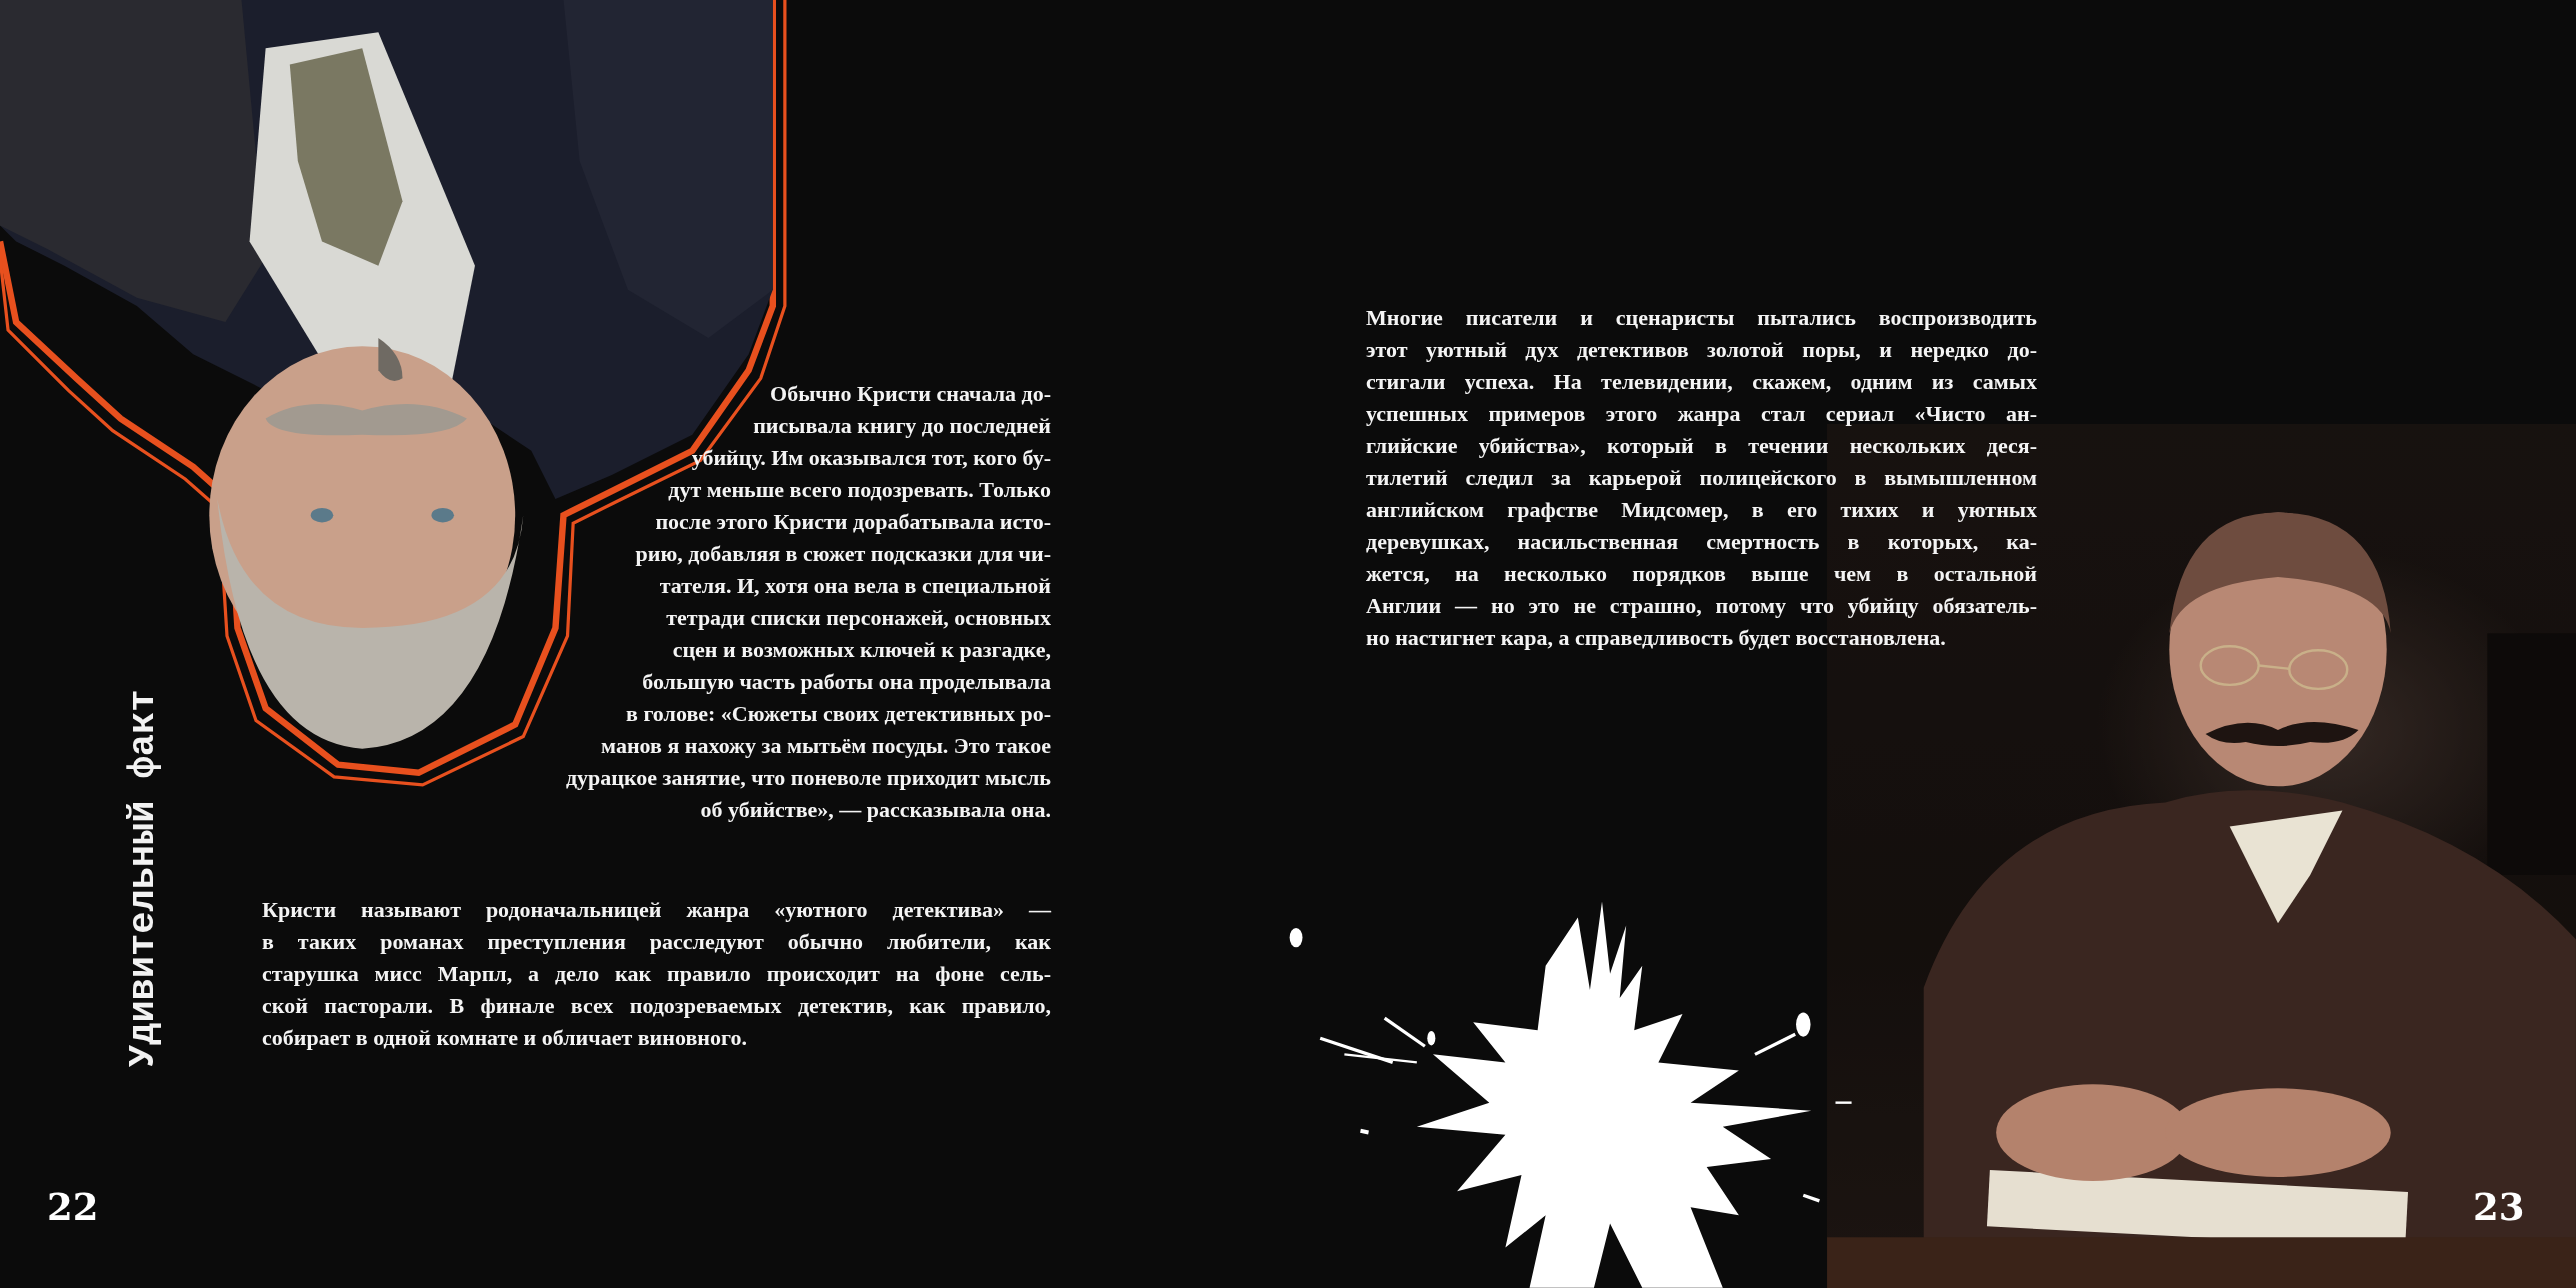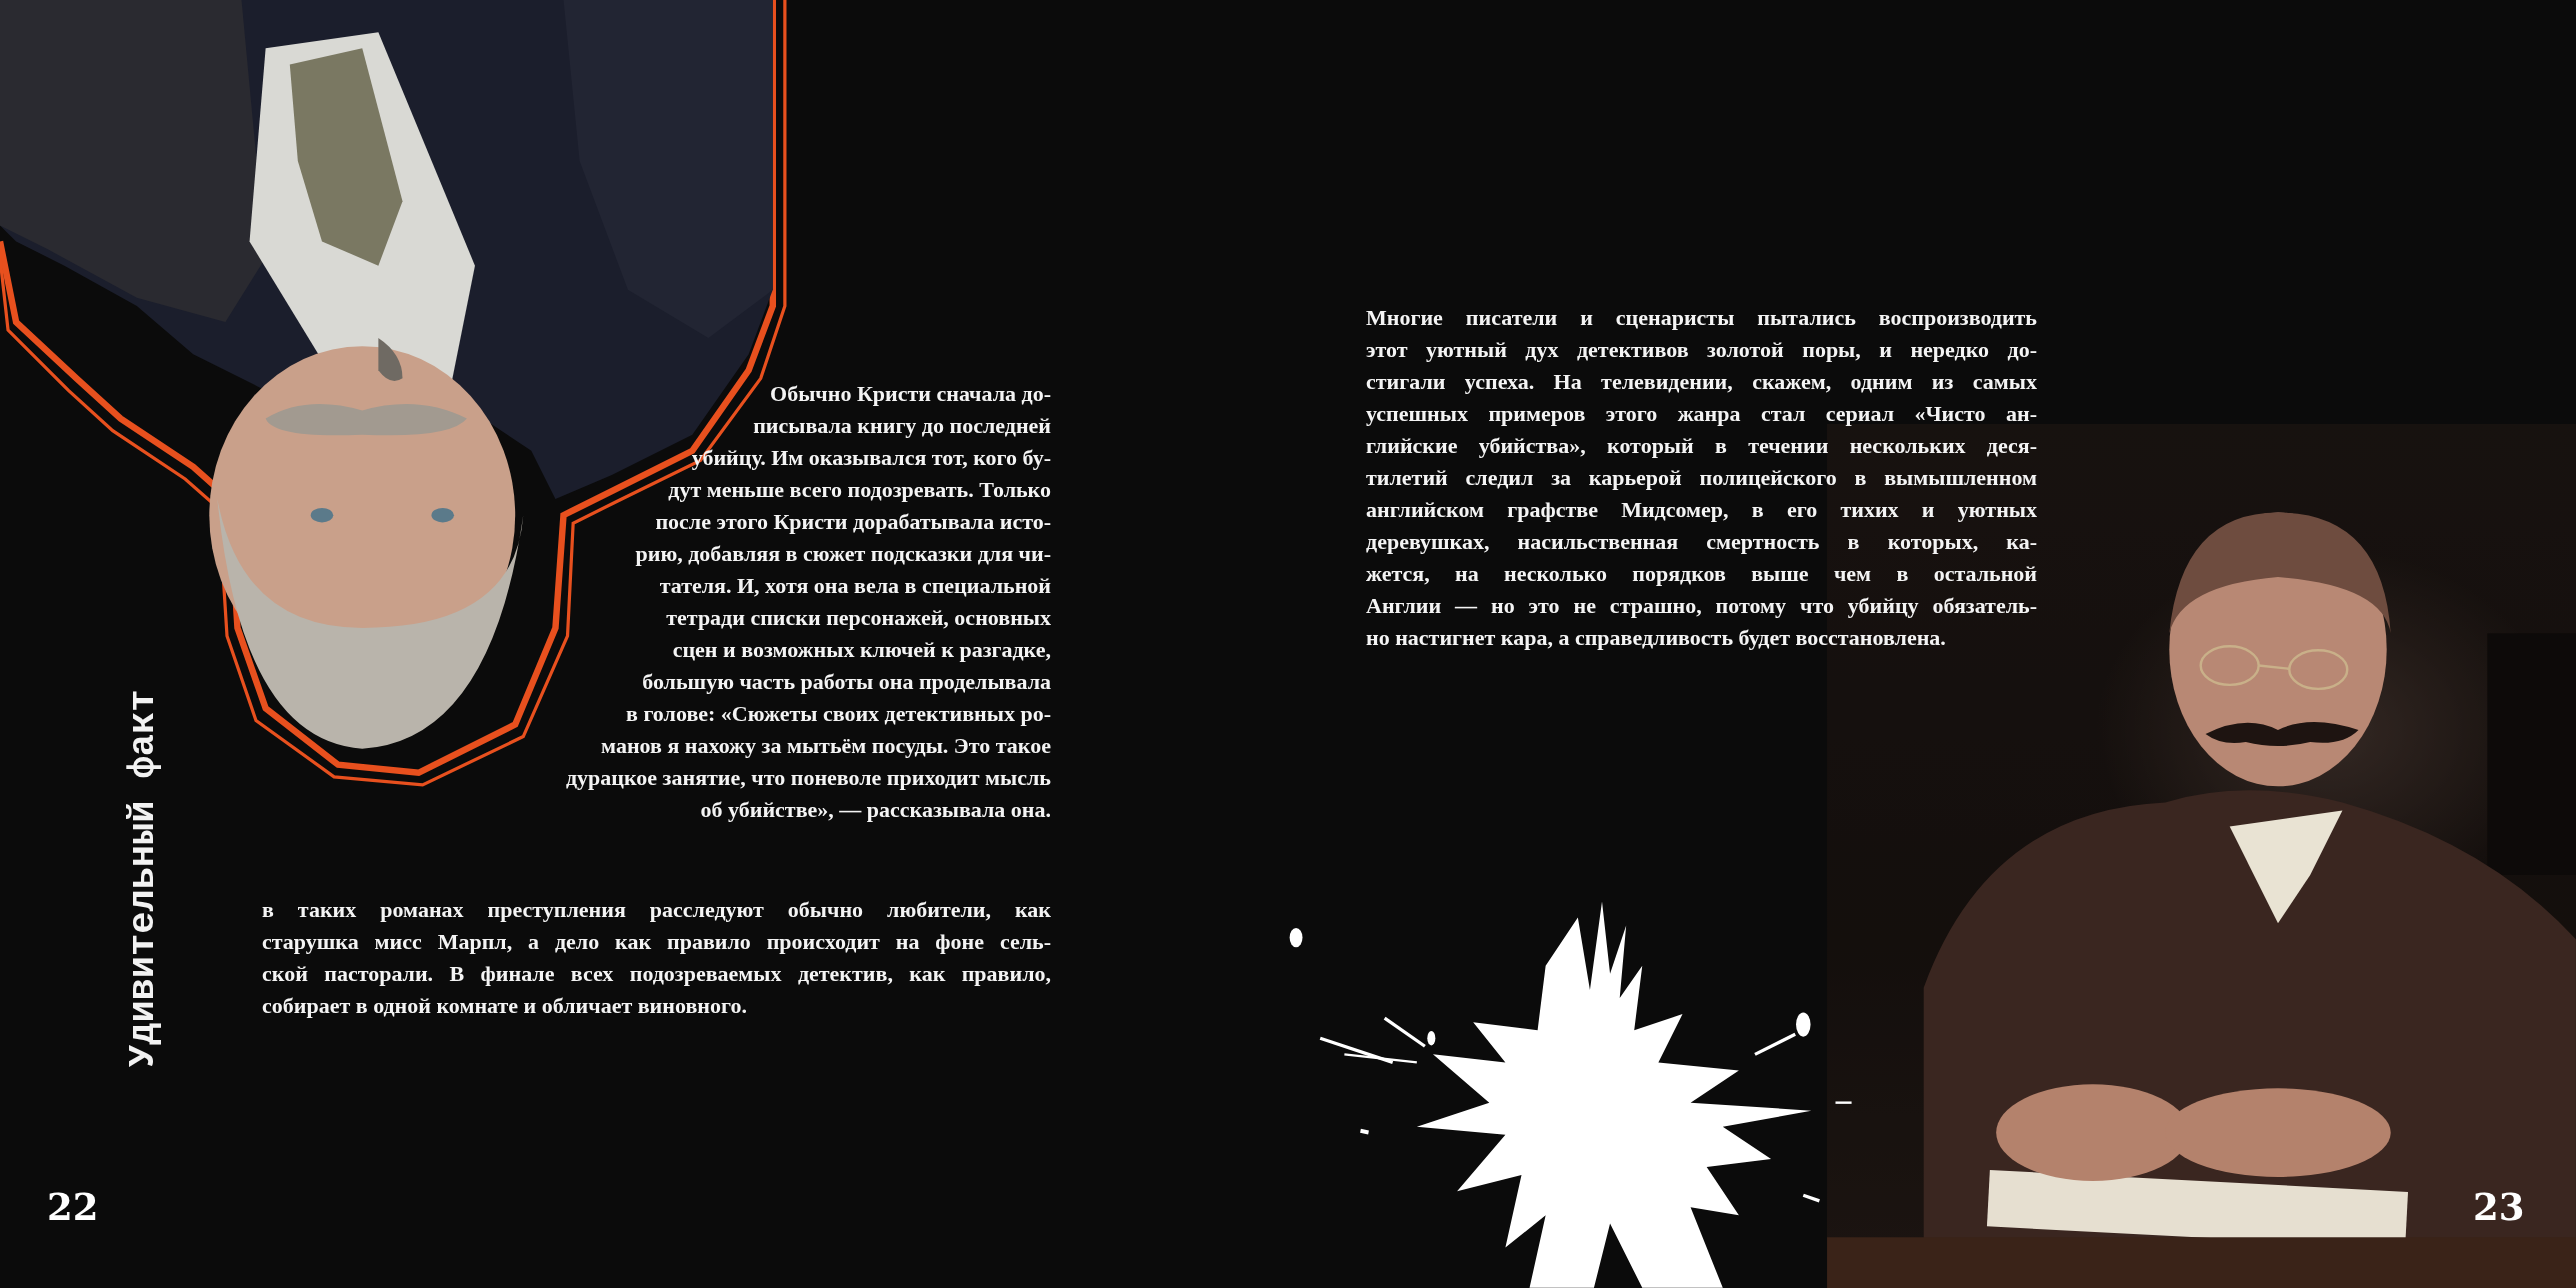--- a/index.html
+++ b/index.html
@@ -86,20 +86,21 @@
       <span class="ln">тетради списки персонажей, основных</span>
       <span class="ln">сцен и возможных ключей к разгадке,</span>
       <span class="ln">большую часть работы она проделывала</span>
       <span class="ln">в голове: «Сюжеты своих детективных ро-</span>
       <span class="ln">манов я нахожу за мытьём посуды. Это такое</span>
       <span class="ln">дурацкое занятие, что поневоле приходит мысль</span>
       <span class="ln" style="text-align:right">об убийстве», — рассказывала она.</span>
     </div>
 
     <div class="text-block left-para2">
+      <span class="ln">Кристи называют родоначальницей жанра «уютного детектива» —</span>
       <span class="ln">в таких романах преступления расследуют обычно любители, как</span>
       <span class="ln">старушка мисс Марпл, а дело как правило происходит на фоне сель-</span>
       <span class="ln">ской пасторали. В финале всех подозреваемых детектив, как правило,</span>
       <span class="ln last">собирает в одной комнате и обличает виновного.</span>
     </div>
 
     <div class="page-number pn-left">22</div>
   </div>
 
   <div class="page page-right">

